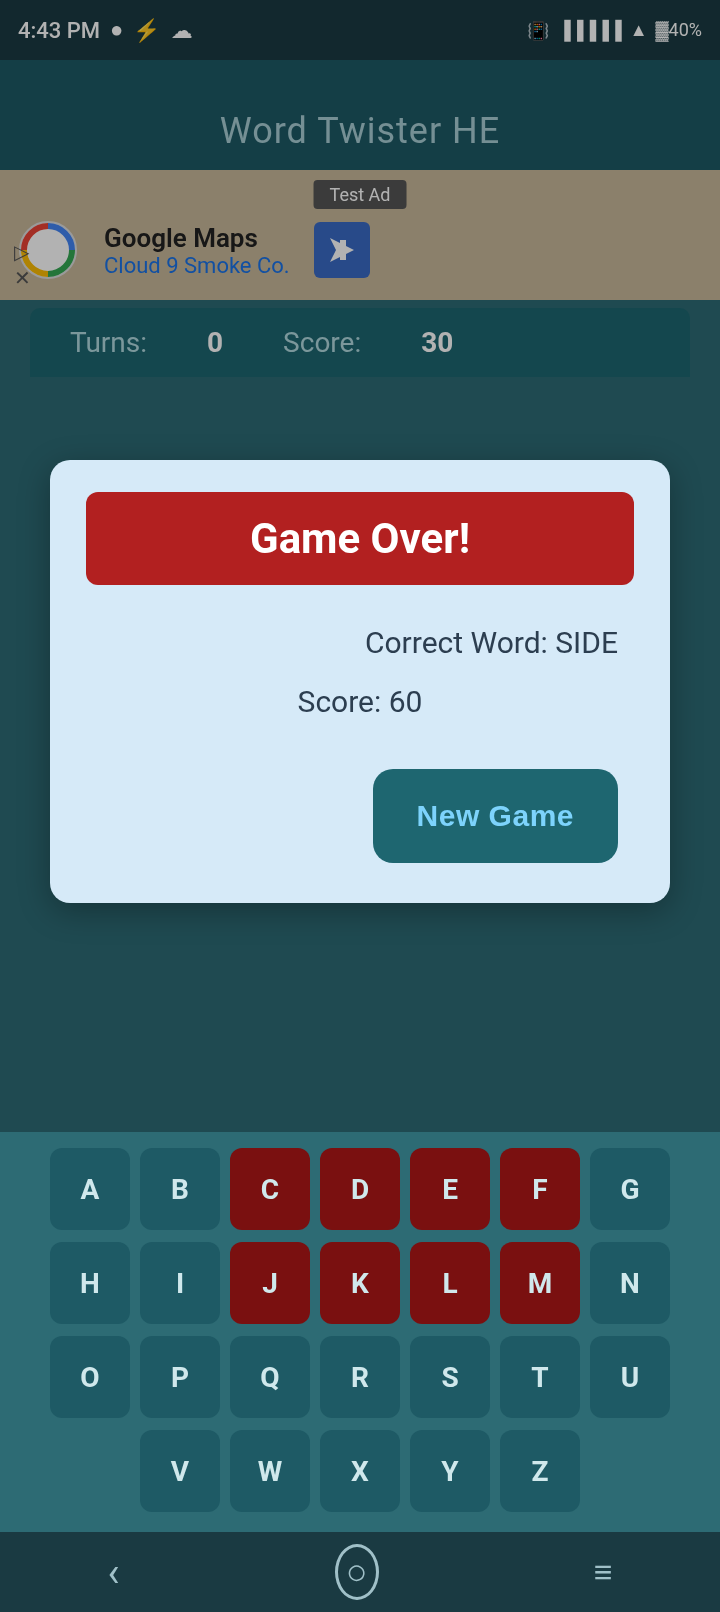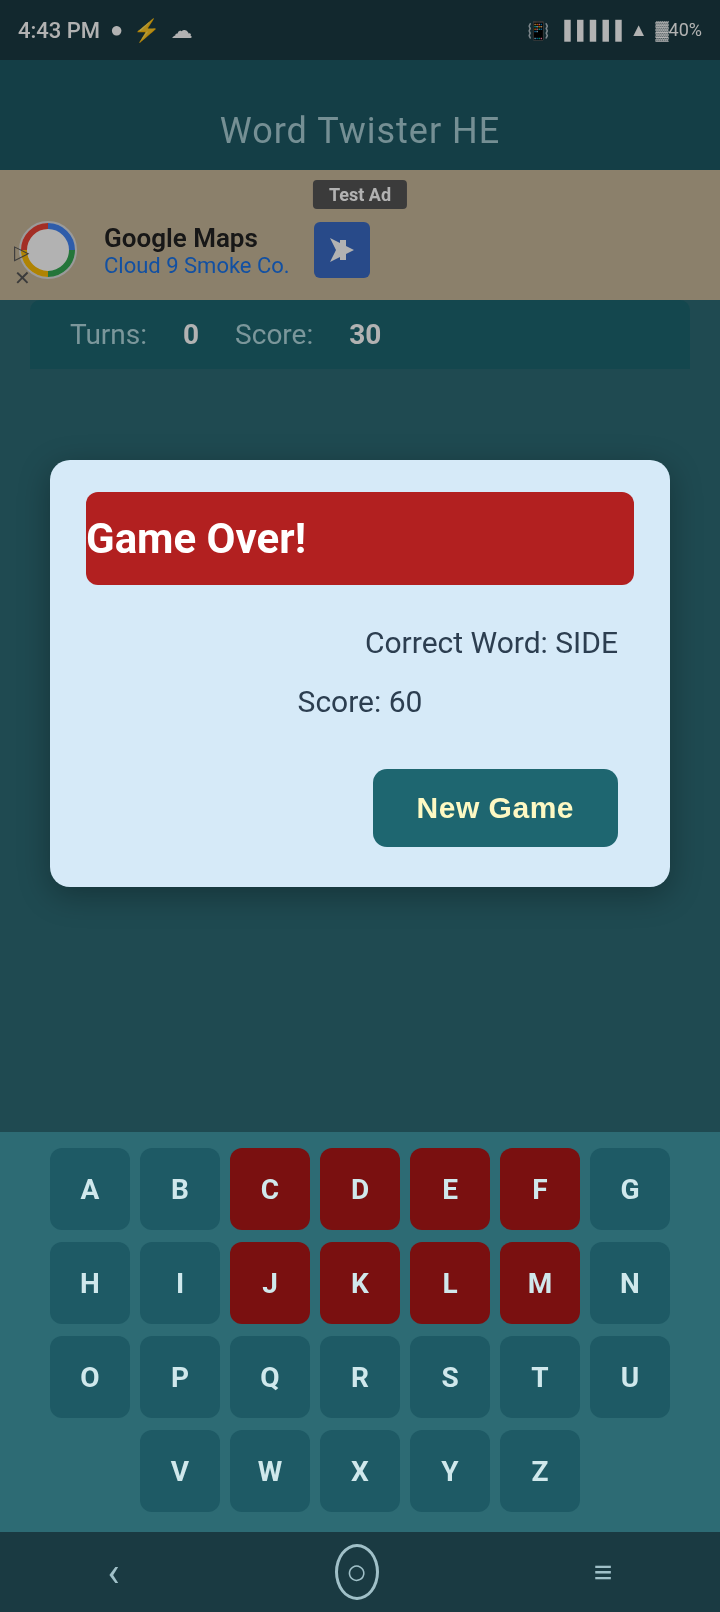--- a/index.html
+++ b/index.html
@@ -67,21 +67,20 @@
     .ad-label {
       position: absolute;
       top: 10px;
       left: 50%;
       transform: translateX(-50%);
       background: #555;
       color: white;
       font-size: 18px;
       padding: 4px 16px;
       border-radius: 4px;
-      font-weight: bold;
     }
     .ad-content {
       display: flex;
       align-items: center;
       margin-top: 30px;
       gap: 24px;
     }
     .ad-logo {
       width: 64px;
       height: 64px;
@@ -115,26 +114,26 @@
       gap: 2px;
     }
     .ad-ctrl-icon {
       color: #555;
       font-size: 20px;
     }
 
     
     .score-bar {
       background: #1e6670;
-      margin: 0 30px;
+      margin: 8px 30px;
       border-radius: 10px 10px 0 0;
       padding: 18px 40px;
       display: flex;
       align-items: center;
-      gap: 36px;
+      gap: 60px;
     }
     .score-text {
       color: #b0d8de;
       font-size: 28px;
     }
     .score-value {
       color: white;
       font-weight: 700;
       font-size: 28px;
     }
@@ -153,20 +152,21 @@
       background: #d6eaf8;
       border-radius: 20px;
       width: 620px;
       padding: 32px 36px 40px 36px;
       box-shadow: 0 8px 32px rgba(0,0,0,0.3);
     }
     .dialog-title-bar {
       background: #b22020;
       border-radius: 12px;
       padding: 22px 0;
+      text-align: center;
       margin-bottom: 40px;
     }
     .dialog-title-text {
       color: white;
       font-size: 42px;
       font-weight: 700;
     }
     .dialog-body {
       padding: 0 16px;
     }
@@ -181,25 +181,25 @@
       color: #2c3e50;
       margin-bottom: 50px;
       text-align: center;
     }
     .dialog-actions {
       display: flex;
       justify-content: flex-end;
     }
     .new-game-btn {
       background: #1e6670;
-      color: #fef9c3;
+      color: #7dd3fc;
       font-size: 30px;
       font-weight: 600;
-      padding: 22px 44px;
-      border-radius: 14px;
+      padding: 30px 44px;
+      border-radius: 20px;
       border: none;
       cursor: pointer;
       letter-spacing: 0.5px;
     }
 
     
     .keyboard-area {
       position: absolute;
       bottom: 80px;
       left: 0;

